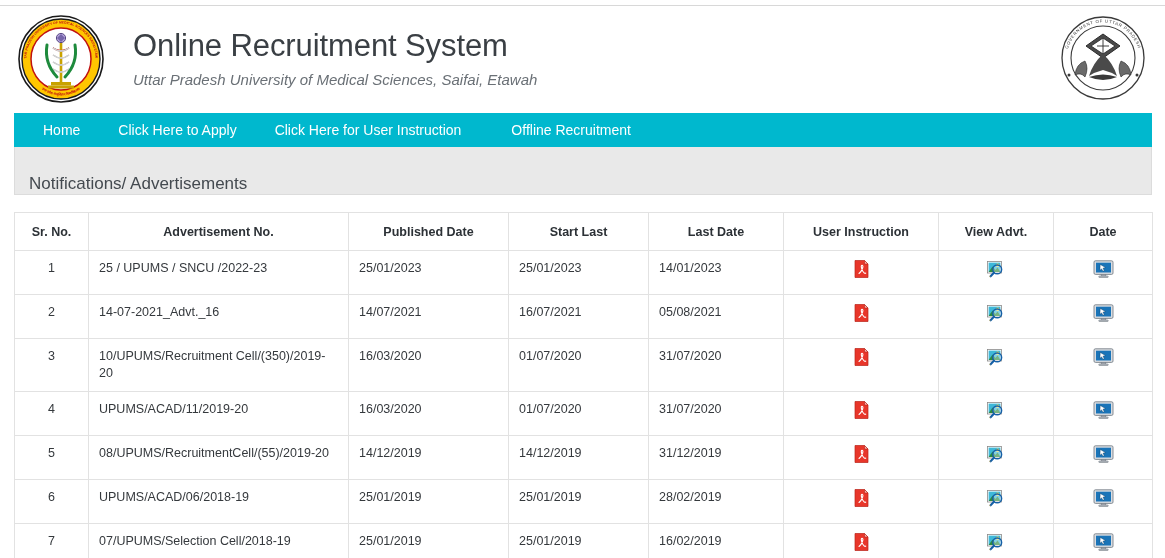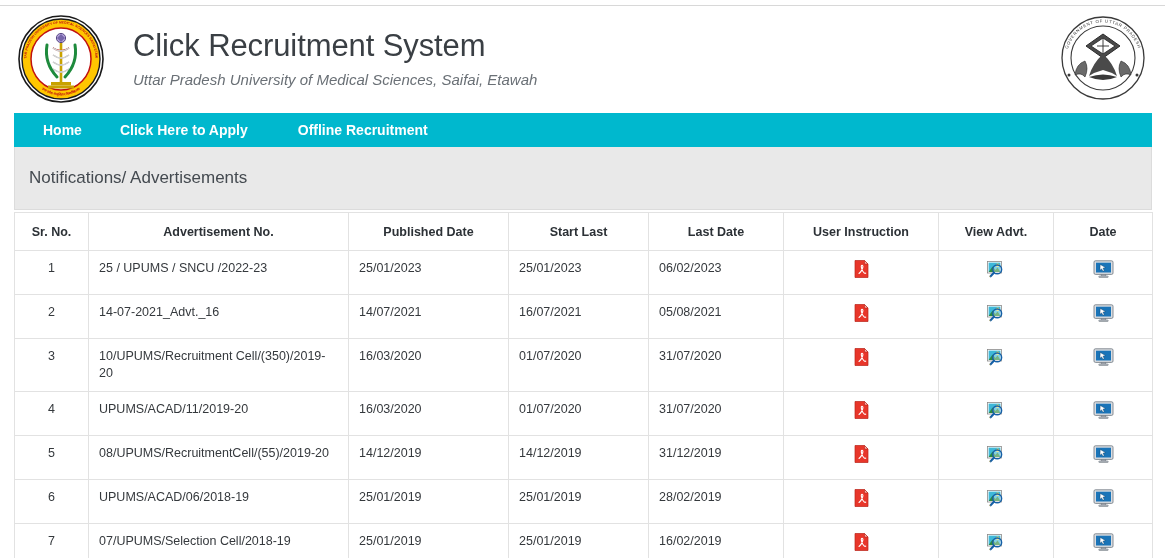--- a/index.html
+++ b/index.html
@@ -41,33 +41,33 @@
     line-height: 22px; margin-top: 3px; white-space: nowrap; text-align: center;
   }
 
   
   .navbar {
     position: absolute; left: 14px; top: 113px; width: 1138px; height: 34px;
     background: #00b8ce;
     display: flex; align-items: center;
   }
   .nav-item {
-    color: #ffffff; font-size: 14px; font-weight: 700;
+    color: #ffffff; font-size: 14px; font-weight: 400;
     padding: 0 13px; line-height: 34px; white-space: nowrap;
     cursor: pointer; text-decoration: none;
   }
   .nav-gap-1 { margin-left: 16px; }
   .nav-gap-2 { margin-left: 12px; }
   .nav-gap-3 { margin-left: 24px; }
 
   
   .notice-bar {
-    position: absolute; left: 14px; top: 147px; width: 1138px; height: 63px;
+    position: absolute; left: 14px; top: 147px; width: 1138px; height: 48px;
     background: #e9e9e9; border: 1px solid #dcdcdc; border-top: none;
-    display: flex; align-items: center;
+    display: flex; align-items: flex-end;
   }
   .notice-title {
     font-size: 17px; color: #444a50; padding-left: 14px; font-weight: 400;
   }
 
   
   .table-wrap {
     position: absolute; left: 14px; top: 212px; width: 1138px;
   }
   table.adv-table {
@@ -148,21 +148,21 @@
         <path d="M36 33 q8 6 16 0 M36 40 q8 6 16 0 M36 47 q8 6 16 0 M36 54 q8 6 16 0" fill="none" stroke="#b8b8b8" stroke-width="1.3"></path>
         <path d="M52 33 q-8 6 -16 0 M52 40 q-8 6 -16 0 M52 47 q-8 6 -16 0 M52 54 q-8 6 -16 0" fill="none" stroke="#d2d2d2" stroke-width="1.3"></path>
         <path d="M30 30 q-3 18 10 32" fill="none" stroke="#1e8a3c" stroke-width="3" stroke-linecap="round"></path>
         <path d="M58 30 q3 18 -10 32" fill="none" stroke="#1e8a3c" stroke-width="3" stroke-linecap="round"></path>
         <rect x="34" y="67" width="20" height="3.5" fill="#c9a200"></rect>
         <rect x="31" y="70.5" width="26" height="3" fill="#c9a200"></rect>
       </svg>
     </div>
 
     <div class="header-text">
-      <div class="site-title">Click Recruitment System</div>
+      <div class="site-title">Online Recruitment System</div>
       <div class="site-sub">Uttar Pradesh University of Medical Sciences, Saifai, Etawah</div>
     </div>
 
     <div class="logo-right">
       <svg class="icon-emblem" viewBox="0 0 88 90" width="88" height="90">
         <circle cx="44" cy="45" r="41" fill="#ffffff" stroke="#3a3a3a" stroke-width="1.3"></circle>
         <circle cx="44" cy="45" r="32" fill="#ffffff" stroke="#3a3a3a" stroke-width="1.1"></circle>
         <g fill="#3a3a3a" font-size="4.3" font-family="'Liberation Sans',sans-serif" letter-spacing="0.7">
           <text><textPath href="#gArc" startOffset="50%" text-anchor="middle">GOVERNMENT OF UTTAR PRADESH</textPath></text>
         </g>
@@ -176,20 +176,21 @@
         <path d="M26 48 q-9 3 -10 14 q6 -3 10 2 q4 -9 0 -16 z" fill="#6a6a6a" stroke="#2a2a2a" stroke-width="0.6"></path>
         <path d="M62 48 q9 3 10 14 q-6 -3 -10 2 q-4 -9 0 -16 z" fill="#6a6a6a" stroke="#2a2a2a" stroke-width="0.6"></path>
         <path d="M30 64 q14 -5 28 0 q-14 6 -28 0 z" fill="#3a3a3a"></path>
       </svg>
     </div>
   </div>
 
   <div class="navbar">
     <a class="nav-item nav-gap-1" href="#">Home</a>
     <a class="nav-item nav-gap-2" href="#">Click Here to Apply</a>
+    <a class="nav-item nav-gap-2" href="#">Click Here for User Instruction</a>
     <a class="nav-item nav-gap-3" href="#">Offline Recruitment</a>
   </div>
 
   <div class="notice-bar">
     <span class="notice-title">Notifications/ Advertisements</span>
   </div>
 
   <div class="table-wrap">
     <table class="adv-table">
       <colgroup>
@@ -213,21 +214,21 @@
           <th class="h-icon">View Advt.</th>
           <th class="h-icon">Date</th>
         </tr>
       </thead>
       <tbody id="adv-tbody">
           <tr>
             <td class="c-sr">1</td>
             <td>25 / UPUMS / SNCU /2022-23</td>
             <td>25/01/2023</td>
             <td>25/01/2023</td>
-            <td class="c-last">06/02/2023</td>
+            <td class="c-last">14/01/2023</td>
             <td class="c-icon">
   <span class="icon-pdf">
     <svg viewBox="0 0 15 18" width="15" height="18">
       <path d="M1 0.5 H10.5 L14 4 V17.5 H1 Z" fill="#e8362a" stroke="#b92419" stroke-width="0.7"></path>
       <path d="M10.5 0.5 L14 4 H10.5 Z" fill="#f7b3ad" stroke="#b92419" stroke-width="0.6"></path>
       <path d="M5 13.5 q2.5 -2 3.6 -5.5 q0.8 -2.6 -0.5 -2.8 q-1.2 0 -0.6 2.6 q0.8 3.4 2.6 5 q1 0.9 1.6 0.4" fill="none" stroke="#ffffff" stroke-width="1.1" stroke-linecap="round"></path>
     </svg>
   </span>
 </td>
             <td class="c-icon">

